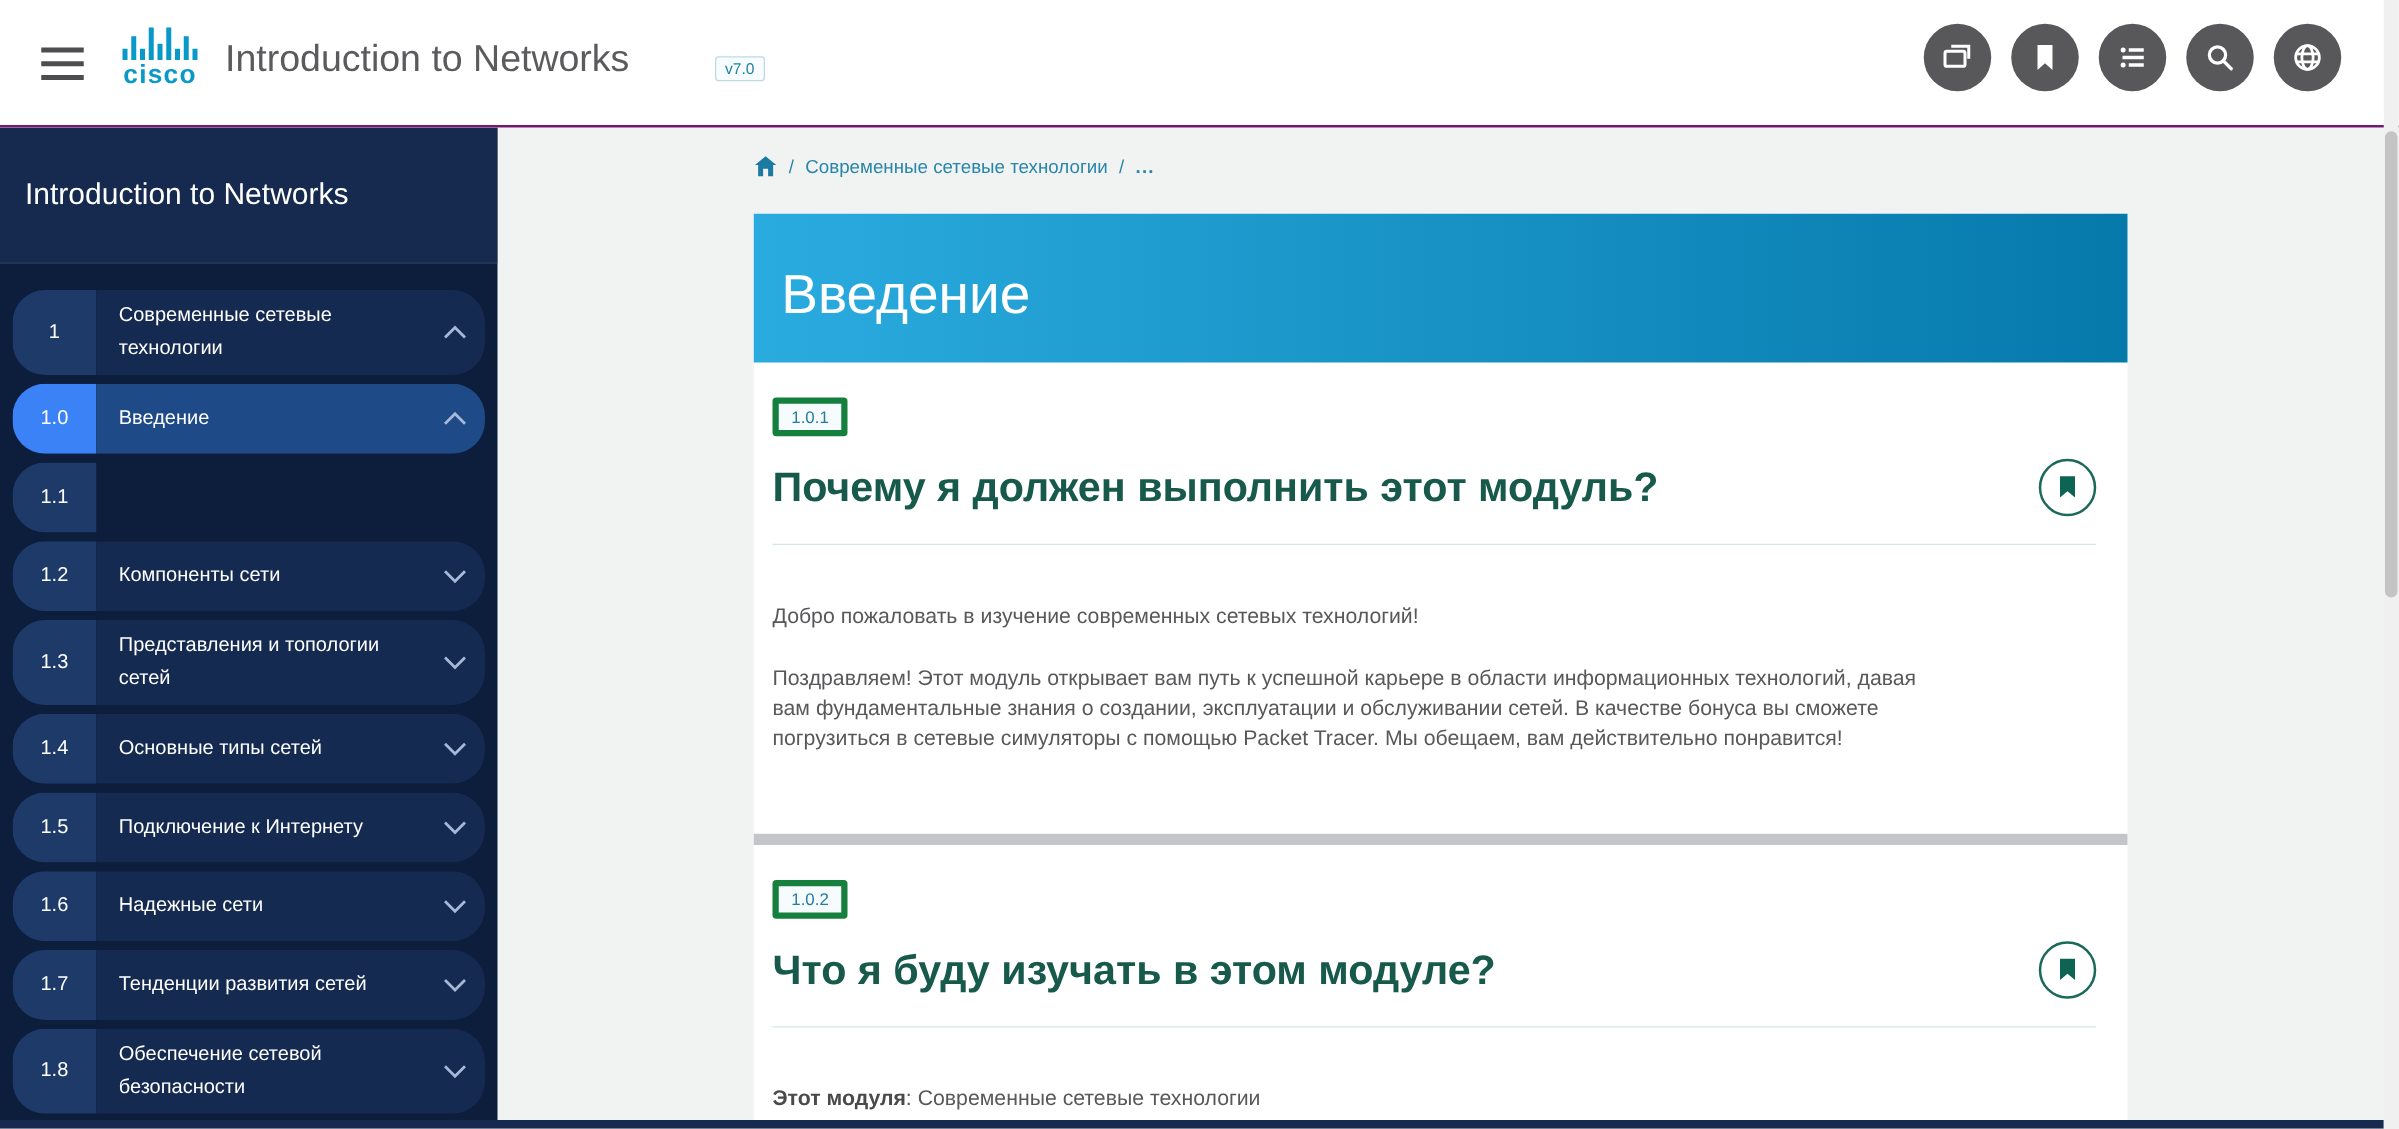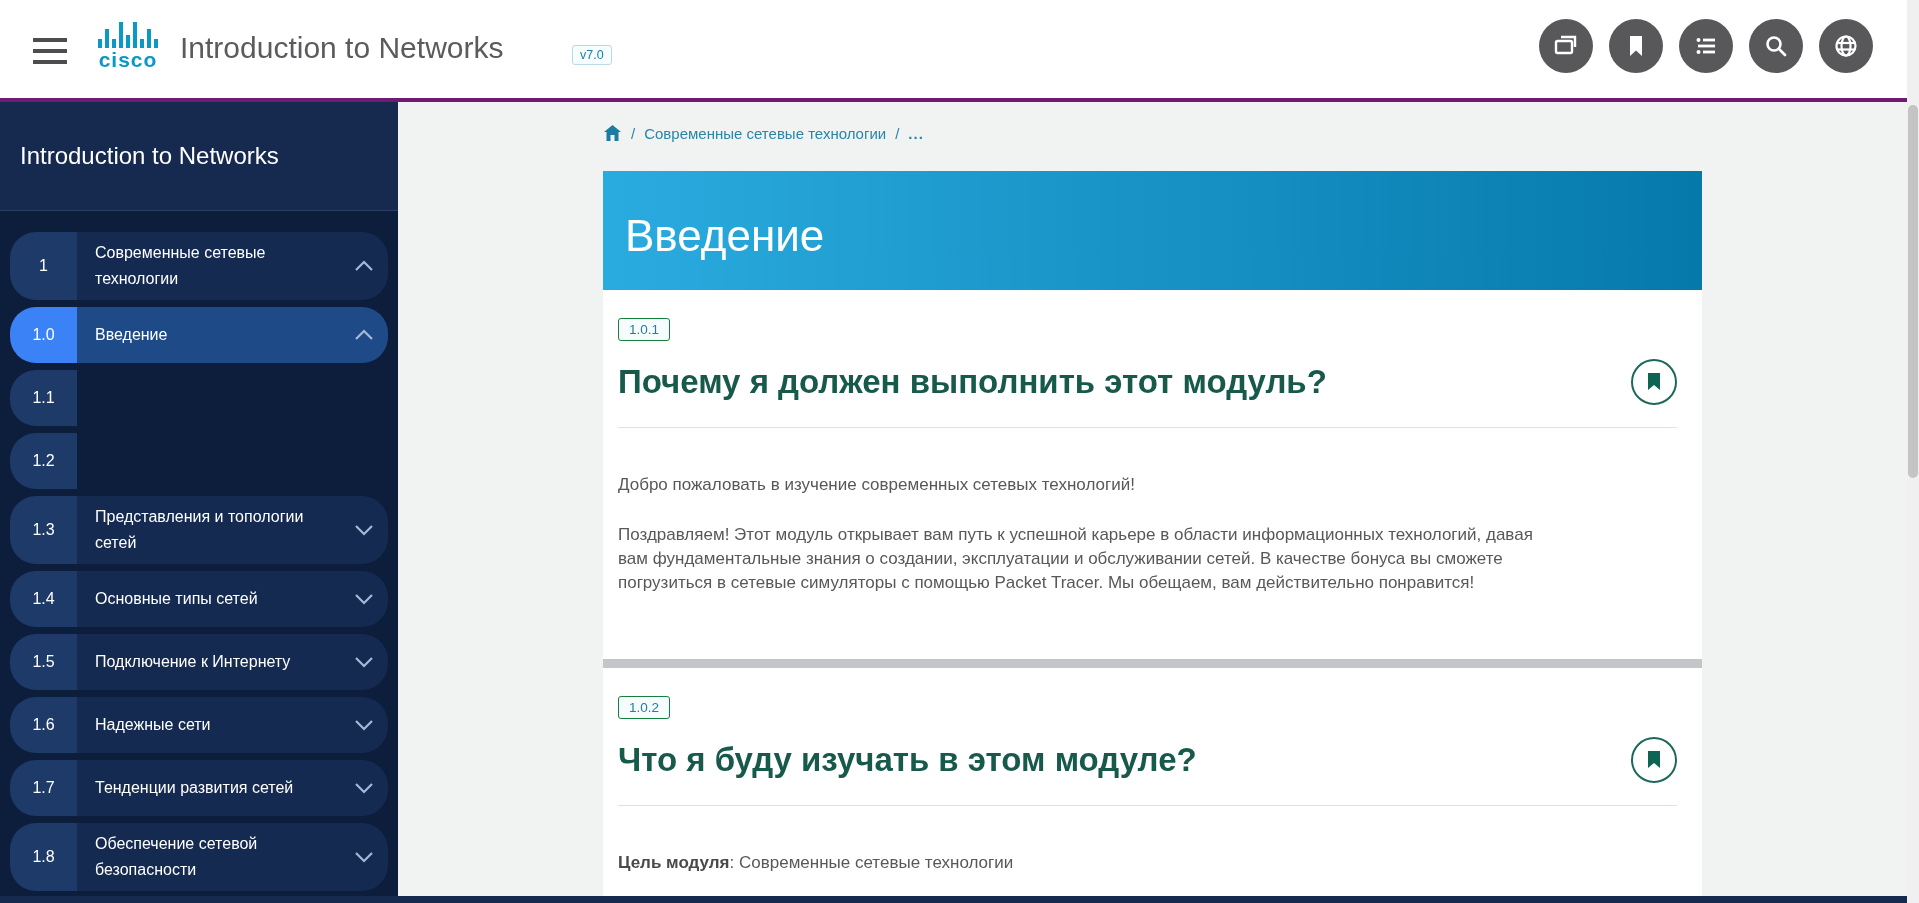--- a/index.html
+++ b/index.html
@@ -2,21 +2,21 @@
 <html><head>
 <meta charset="utf-8">
 <style>
   * { margin:0; padding:0; box-sizing:border-box; }
   html,body { width:1919px; height:903px; overflow:hidden;
     font-family:"Liberation Sans","DejaVu Sans",sans-serif; background:#f1f2f2; }
   #canvas { position:relative; width:1919px; height:903px; }
 
   
   .header { position:absolute; left:0; top:0; width:1919px; height:102px;
-    background:#ffffff; border-bottom:4px solid #701a75; z-index:5; }
+    background:#ffffff; border-bottom:2px solid #701a75; z-index:5; }
   .hamburger { position:absolute; left:33px; top:38px; width:34px; height:26px; cursor:pointer; }
   .hamburger span { display:block; width:34px; height:4px; background:#4d4d4f; margin-bottom:7px; }
   .cisco-logo { position:absolute; left:88px; top:20px; width:80px; text-align:center; }
   .cisco-bars { display:flex; align-items:flex-end; justify-content:center; gap:3px; height:28px; }
   .cisco-bars i { display:block; width:4px; background:#0899c9; }
   .cisco-text { font-size:21px; font-weight:bold; color:#0899c9; letter-spacing:1px; line-height:24px; }
   .app-title { position:absolute; left:180px; top:31px; font-size:30px; color:#5b5b5e; font-weight:400; }
   .version-badge { position:absolute; left:572px; top:45px; font-size:12.5px; color:#1d7fa5;
     background:#f7fcfe; border:1px solid #bdd9e5; border-radius:3px; padding:2px 7px; }
   .hdr-icons { position:absolute; right:46px; top:19px; display:flex; gap:16px; }
@@ -53,21 +53,21 @@
   .breadcrumb .dots { font-weight:bold; letter-spacing:1px; cursor:pointer; }
 
   .card { position:absolute; left:205px; top:69px; width:1099px; height:725px; background:#ffffff; }
   .banner { height:119px; background:linear-gradient(to right,#2aabdf,#0679ab);
     display:flex; align-items:center; padding:10px 0 0 22px; }
   .banner h2 { font-size:44px; font-weight:400; color:#ffffff; }
 
   .section { padding:28px 25px 0 15px; }
   .section-1 { padding-bottom:64px; }
   .sec-badge { display:inline-block; font-size:13.5px; color:#257d9e; background:#f6fbfd;
-    border:1px solid #15803d; border-radius:3px; padding:3px 10px; }
+    border:5px solid #15803d; border-radius:3px; padding:3px 10px; }
   .heading-row { margin-top:18px; display:flex; align-items:center; justify-content:space-between; }
   .heading-row h3 { font-size:33px; font-weight:700; color:#17594b; line-height:44px; }
   .bm-btn { width:46px; height:46px; border-radius:50%; border:2px solid #1b695b; background:#fff;
     flex:none; display:flex; align-items:center; justify-content:center; cursor:pointer; }
   .sec-rule { border:none; border-top:1px solid #d5e7e2; margin-top:22px; }
   .section p { font-size:17px; line-height:24px; color:#58585b; max-width:920px; }
   .p-first { margin-top:45px; }
   .p-next  { margin-top:26px; }
   .divider { height:9px; background:#c3c5c8; }
   .lead { margin-top:45px; font-size:17px; color:#58585b; }
@@ -170,20 +170,28 @@
                 <polyline points="2,2 10,10 18,2"></polyline>
               </svg>
         </div>
       </div>
     </div>
         <div class="nav-item">
       <div class="nav-num">1.1</div>
     </div>
         <div class="nav-item">
       <div class="nav-num">1.2</div>
+      <div class="nav-body">
+        <div class="nav-label">Компоненты сети</div>
+        <div class="nav-chev">
+          <svg width="20" height="12" viewBox="0 0 20 12">
+                <polyline points="2,2 10,10 18,2"></polyline>
+              </svg>
+        </div>
+      </div>
     </div>
         <div class="nav-item">
       <div class="nav-num">1.3</div>
       <div class="nav-body">
         <div class="nav-label">Представления и топологии сетей</div>
         <div class="nav-chev">
           <svg width="20" height="12" viewBox="0 0 20 12">
                 <polyline points="2,2 10,10 18,2"></polyline>
               </svg>
         </div>
@@ -284,21 +292,21 @@
         <span class="sec-badge">1.0.2</span>
         <div class="heading-row">
           <h3>Что я буду изучать в этом модуле?</h3>
           <div class="bm-btn">
             <svg width="16" height="20" viewBox="0 0 16 20">
                 <path d="M2 1 h12 v17 l-6 -5 l-6 5 z" fill="#0d6453"></path>
               </svg>
           </div>
         </div>
         <hr class="sec-rule">
-        <p class="lead"><b>Цель модуля</b><span>: Современные сетевые технологии</span></p>
+        <p class="lead"><b>Этот модуля</b><span>: Современные сетевые технологии</span></p>
       </div>
     </div>
   </div>
 
   <div class="bottom-bar"></div>
   <div class="scrollbar">
     <div class="scroll-thumb"></div>
   </div>
 </div>
 

